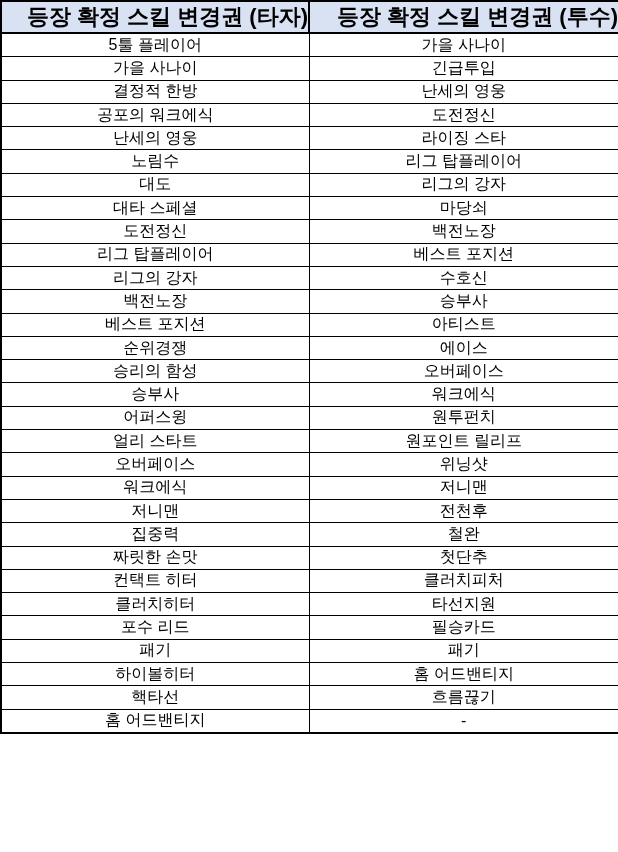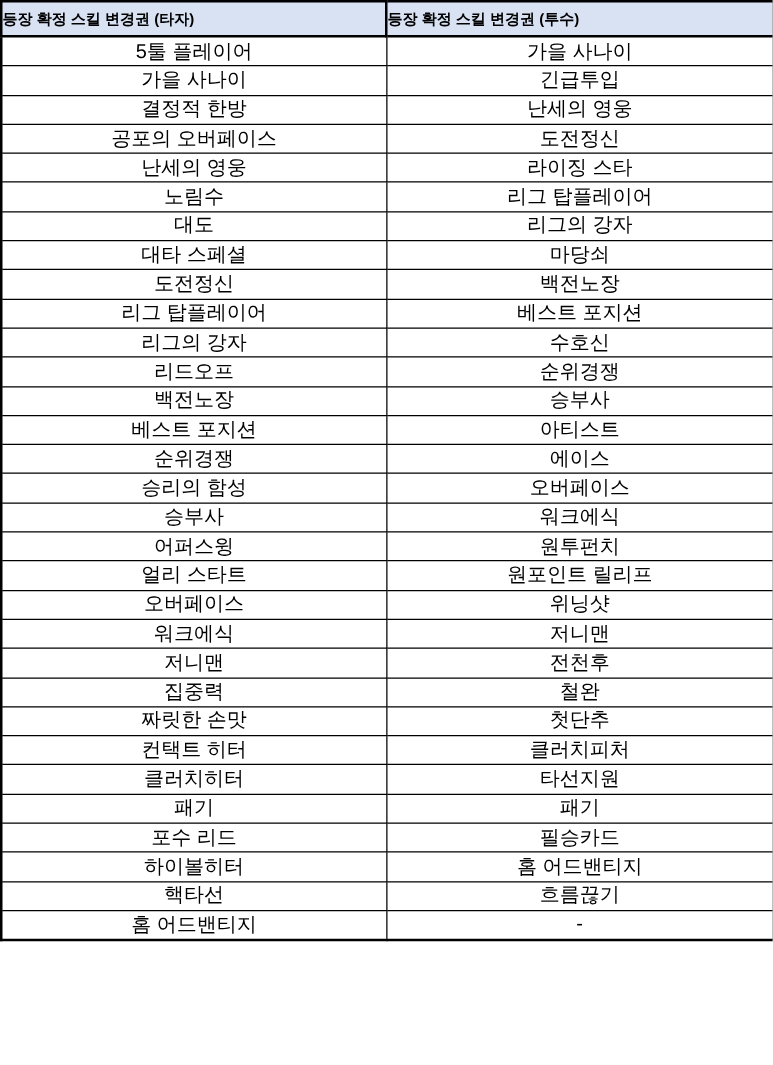--- a/index.html
+++ b/index.html
@@ -15,24 +15,24 @@
   }
   table.skill-table {
     border-collapse: collapse;
     table-layout: fixed;
     width: 618px;
     border: 2px solid var(--border-color, #000);
   }
   table.skill-table th {
     background: var(--header-bg, #d9e2f3);
     border: 2px solid var(--border-color, #000);
-    font-size: 12px;
+    font-size: 22px;
     font-weight: bold;
     height: 26px;
-    text-align: left;
+    text-align: right;
     vertical-align: middle;
     padding: 0;
     letter-spacing: 0px;
   }
   table.skill-table td {
     border: 1px solid var(--border-color, #000);
     font-size: 16px;
     font-weight: normal;
     height: 22.3px;
     text-align: center;
@@ -63,21 +63,21 @@
       </tr>
       <tr>
         <td>가을 사나이</td>
         <td>긴급투입</td>
       </tr>
       <tr>
         <td>결정적 한방</td>
         <td>난세의 영웅</td>
       </tr>
       <tr>
-        <td>공포의 오버페이스</td>
+        <td>공포의 워크에식</td>
         <td>도전정신</td>
       </tr>
       <tr>
         <td>난세의 영웅</td>
         <td>라이징 스타</td>
       </tr>
       <tr>
         <td>노림수</td>
         <td>리그 탑플레이어</td>
       </tr>
@@ -93,24 +93,20 @@
         <td>도전정신</td>
         <td>백전노장</td>
       </tr>
       <tr>
         <td>리그 탑플레이어</td>
         <td>베스트 포지션</td>
       </tr>
       <tr>
         <td>리그의 강자</td>
         <td>수호신</td>
-      </tr>
-      <tr>
-        <td>리드오프</td>
-        <td>순위경쟁</td>
       </tr>
       <tr>
         <td>백전노장</td>
         <td>승부사</td>
       </tr>
       <tr>
         <td>베스트 포지션</td>
         <td>아티스트</td>
       </tr>
       <tr>
@@ -155,26 +151,26 @@
       </tr>
       <tr>
         <td>컨택트 히터</td>
         <td>클러치피처</td>
       </tr>
       <tr>
         <td>클러치히터</td>
         <td>타선지원</td>
       </tr>
       <tr>
+        <td>포수 리드</td>
+        <td>필승카드</td>
+      </tr>
+      <tr>
         <td>패기</td>
         <td>패기</td>
-      </tr>
-      <tr>
-        <td>포수 리드</td>
-        <td>필승카드</td>
       </tr>
       <tr>
         <td>하이볼히터</td>
         <td>홈 어드밴티지</td>
       </tr>
       <tr>
         <td>핵타선</td>
         <td>흐름끊기</td>
       </tr>
       <tr>

